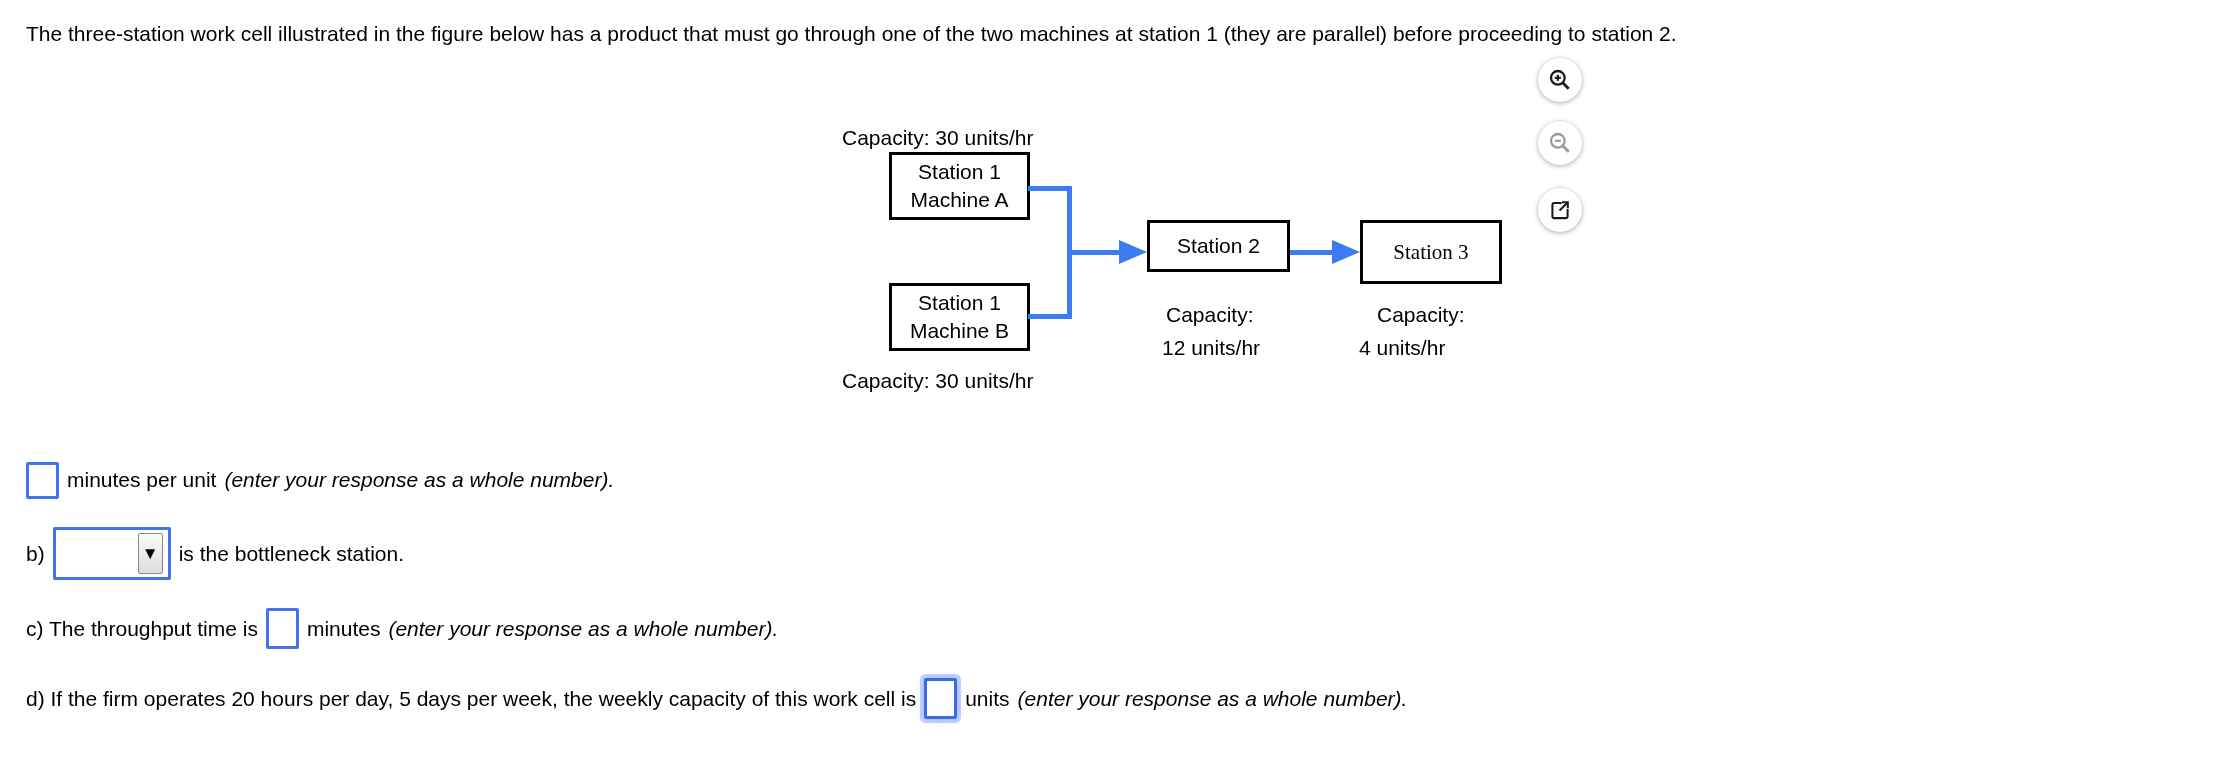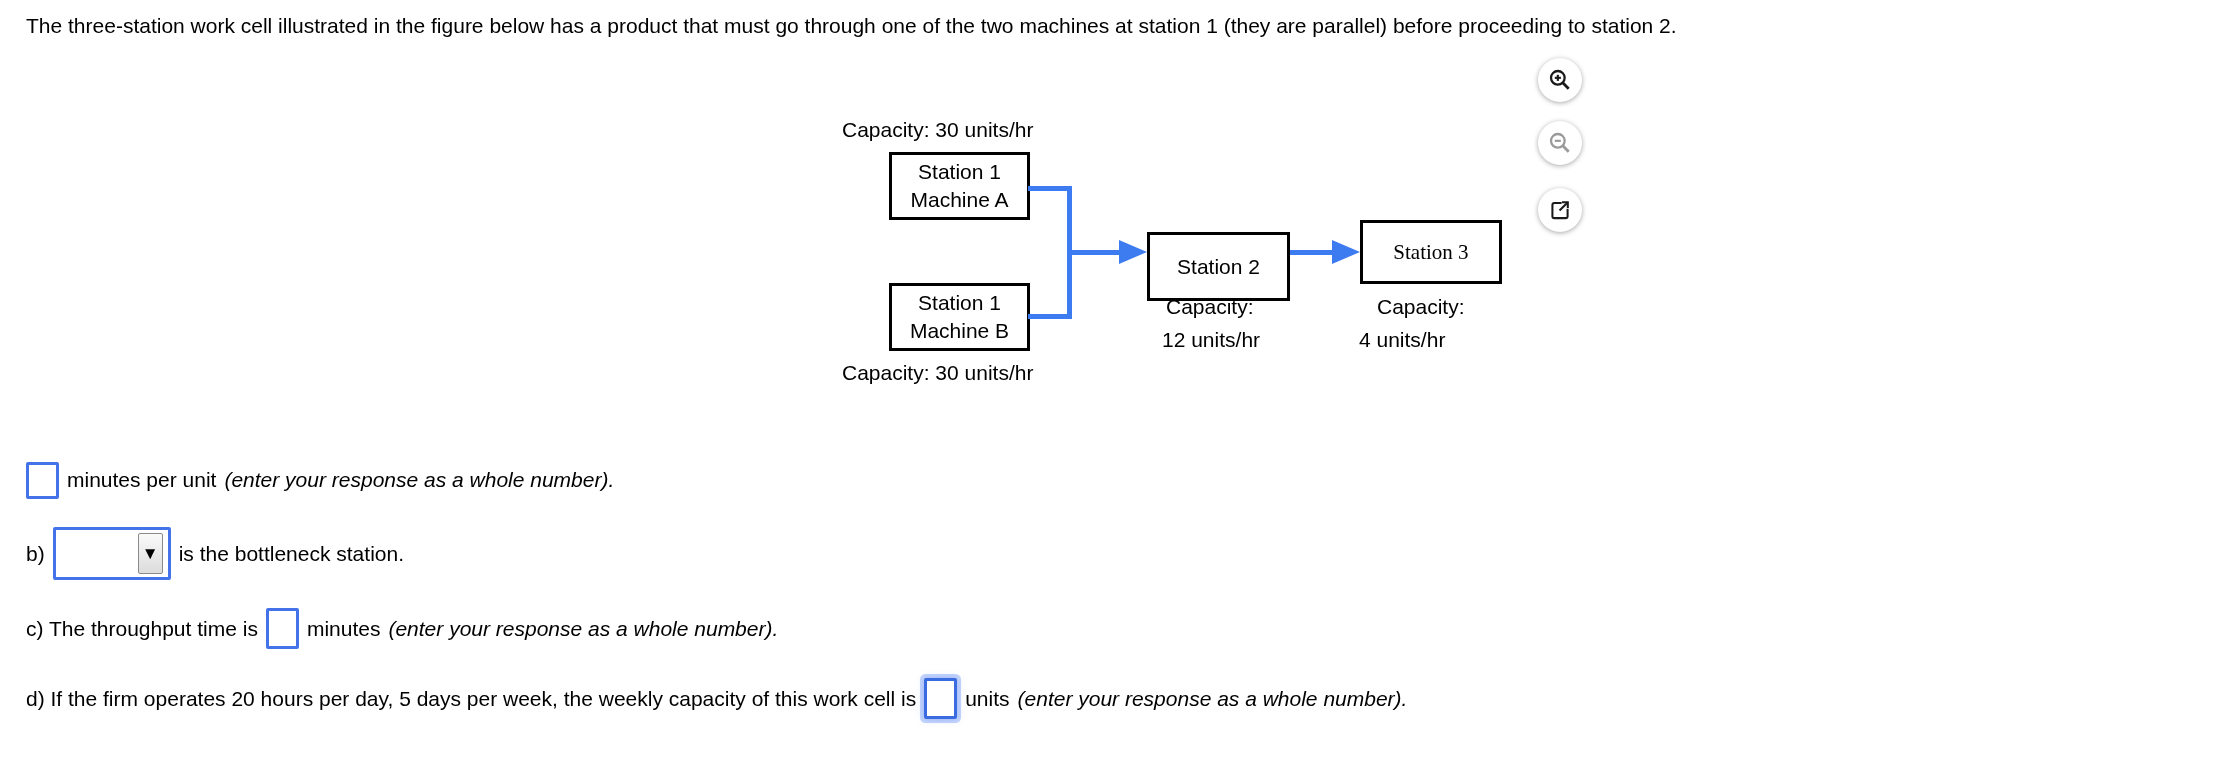--- a/index.html
+++ b/index.html
@@ -1,21 +1,21 @@
 <!DOCTYPE html>
 <html><head>
 <meta charset="utf-8">
 <style>
   html,body{margin:0;padding:0;}
   body{
     width:2214px;height:767px;position:relative;overflow:hidden;
     background:#ffffff;color:#000;
     font-family:"Liberation Sans", sans-serif;
   }
-  .abs{position:absolute;}
+  .abs{position:absolute;margin-top:8px;}
   .t21{font-size:21px;line-height:1.25;white-space:nowrap;}
   
   .fbox{
     position:absolute;box-sizing:border-box;background:#fff;
     border:3px solid #000;display:flex;flex-direction:column;
     justify-content:center;align-items:center;
     font-size:21px;line-height:28px;text-align:center;
   }
   
   .conn{position:absolute;background:#3d7bf0;}
@@ -74,21 +74,21 @@
   <span>Machine A</span>
 </div>
 
 <div class="fbox" style="left:889px;top:283px;width:141px;height:68px;">
   <span>Station 1</span>
   <span>Machine B</span>
 </div>
 
 <div class="abs t21" style="left:842px;top:360px;">Capacity: 30 units/hr</div>
 
-<div class="fbox" style="left:1147px;top:232px;width:143px;height:69px;justify-content:center;">
+<div class="fbox" style="left:1147px;top:220px;width:143px;height:52px;justify-content:center;">
   <span>Station 2</span>
 </div>
 <div class="abs t21" style="left:1166px;top:294px;">Capacity:</div>
 <div class="abs t21" style="left:1162px;top:327px;text-align:center;">12 units/hr</div>
 
 <div class="fbox" style="left:1360px;top:220px;width:142px;height:64px;font-family:Liberation Serif, serif;">
   <span>Station 3</span>
 </div>
 <div class="abs t21" style="left:1377px;top:294px;">Capacity:</div>
 <div class="abs t21" style="left:1359px;top:327px;">4 units/hr</div>

